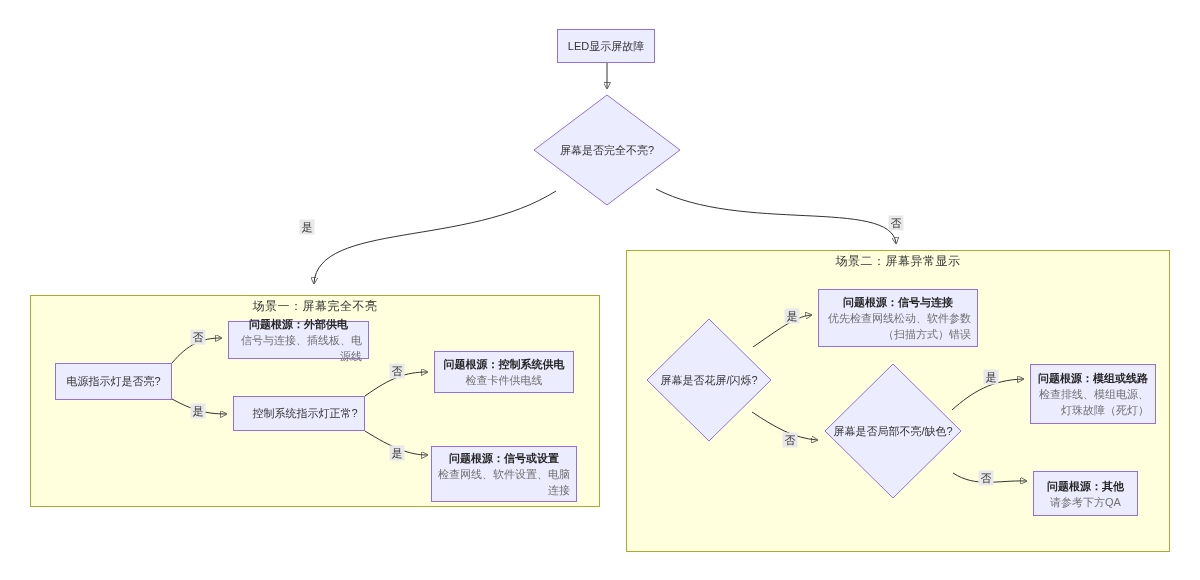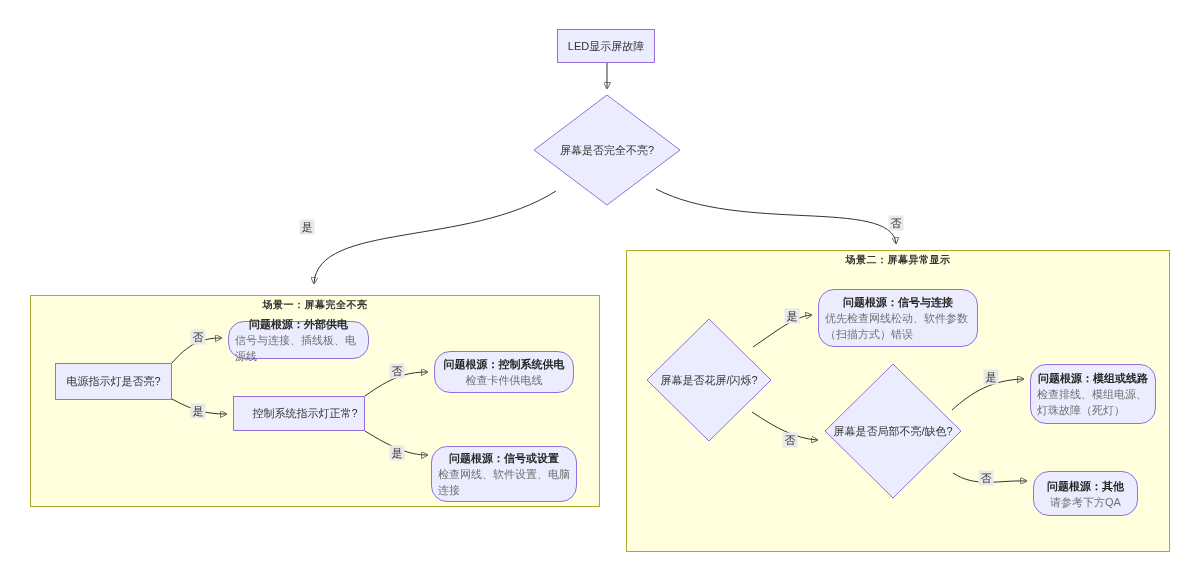--- a/index.html
+++ b/index.html
@@ -1,27 +1,27 @@
 <!DOCTYPE html>
 <html><head>
 <meta charset="utf-8">
 <style>
   html,body{margin:0;padding:0;background:#ffffff;}
   body{font-family:"Liberation Sans", sans-serif;}
   .canvas{position:relative;width:1200px;height:580px;background:#ffffff;overflow:hidden;}
 
   .group{position:absolute;background:#FFFFDE;border:1px solid #AAAA33;z-index:1;}
-  .gtitle{position:absolute;top:2px;left:0;right:0;text-align:center;font-size:10px;font-weight:700;color:#333;letter-spacing:.5px;}
+  .gtitle{position:absolute;top:2px;left:0;right:0;text-align:center;font-size:12px;font-weight:400;color:#333;letter-spacing:.5px;}
 
   .edges{position:absolute;left:0;top:0;width:1200px;height:580px;z-index:2;pointer-events:none;}
   .edges path{fill:none;stroke:#333333;stroke-width:1;}
 
   .node{position:absolute;background:#ECECFF;border:1px solid #9370DB;display:flex;align-items:center;justify-content:center;
-        font-size:11px;color:#333;text-align:left;z-index:3;box-sizing:border-box;padding:2px 4px;}
-  .result{flex-direction:column;line-height:16px;padding:4px 6px;border-radius:16px;}
+        font-size:11px;color:#333;text-align:right;z-index:3;box-sizing:border-box;padding:2px 4px;}
+  .result{flex-direction:column;line-height:16px;padding:4px 6px;}
   .rtitle{font-weight:bold;color:#262626;}
   .rdesc{color:#707070;}
 
   .diamond{position:absolute;z-index:3;}
   .diamond svg{position:absolute;left:0;top:0;width:100%;height:100%;display:block;}
   .diamond polygon{fill:#ECECFF;stroke:#9370DB;stroke-width:1;}
   .dtext{position:absolute;left:0;top:0;right:0;bottom:0;display:flex;align-items:center;justify-content:center;
          font-size:11px;color:#333;text-align:center;}
 
   .elabel{position:absolute;transform:translate(-50%,-50%);font-size:11px;color:#333;background:#e8e8e8;

